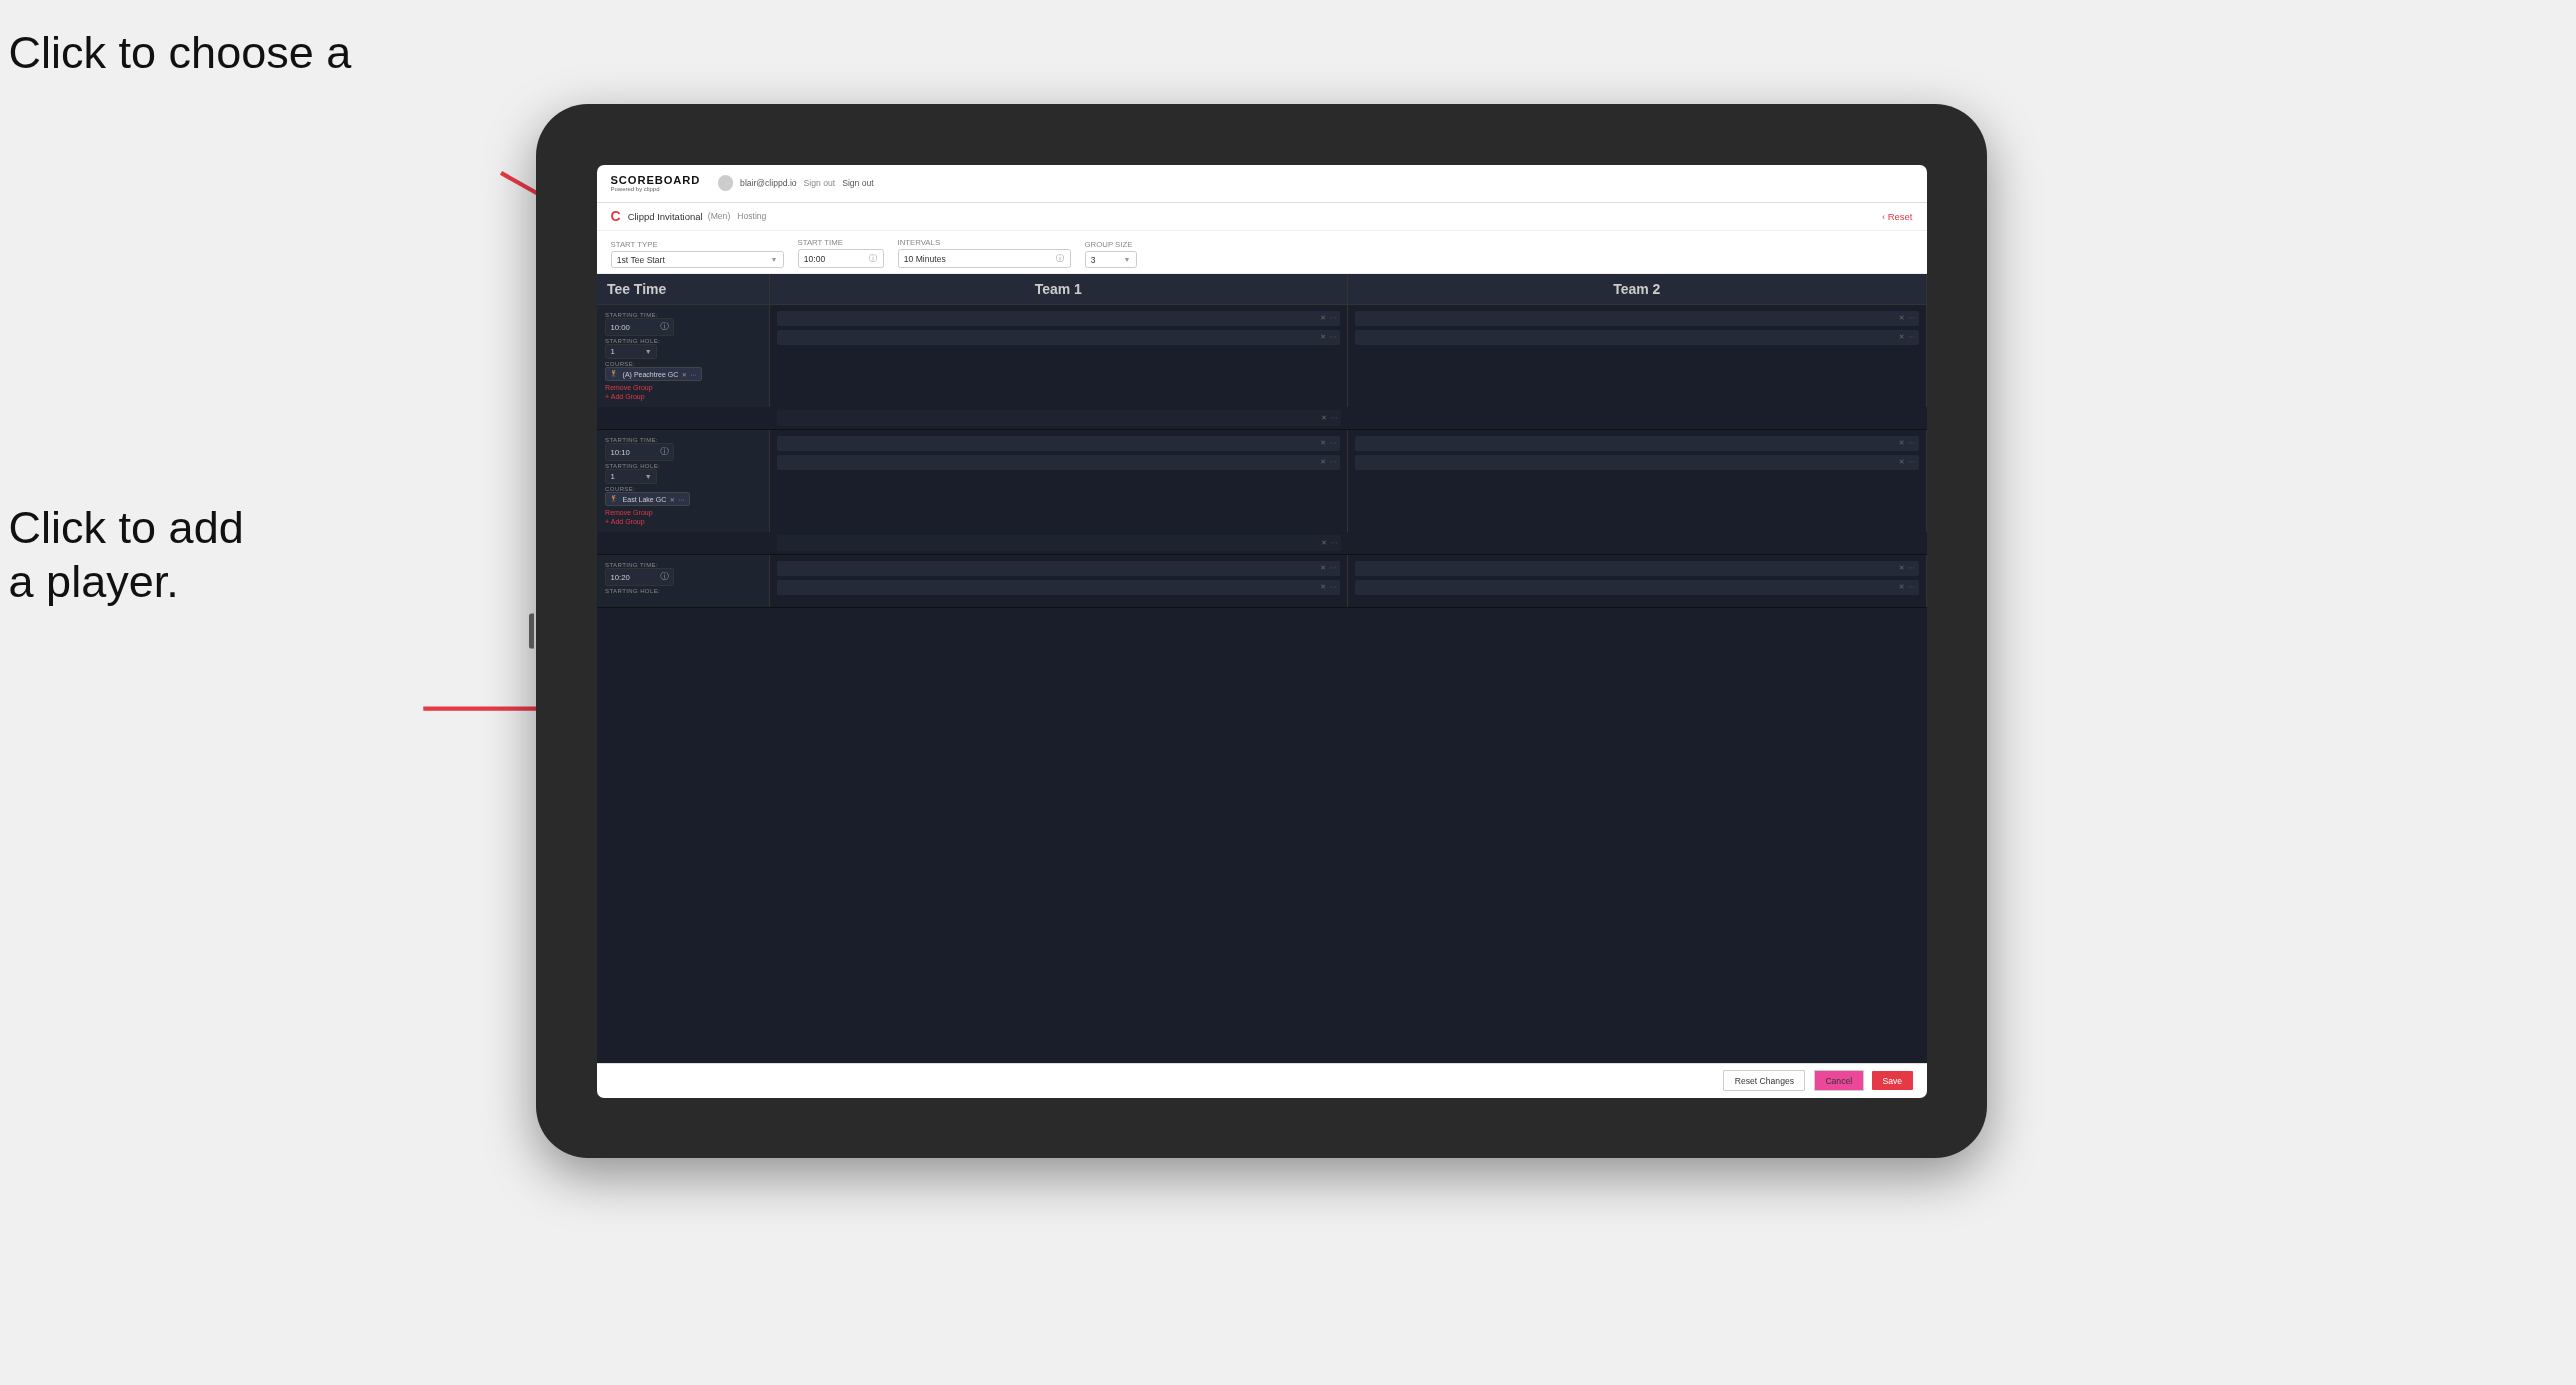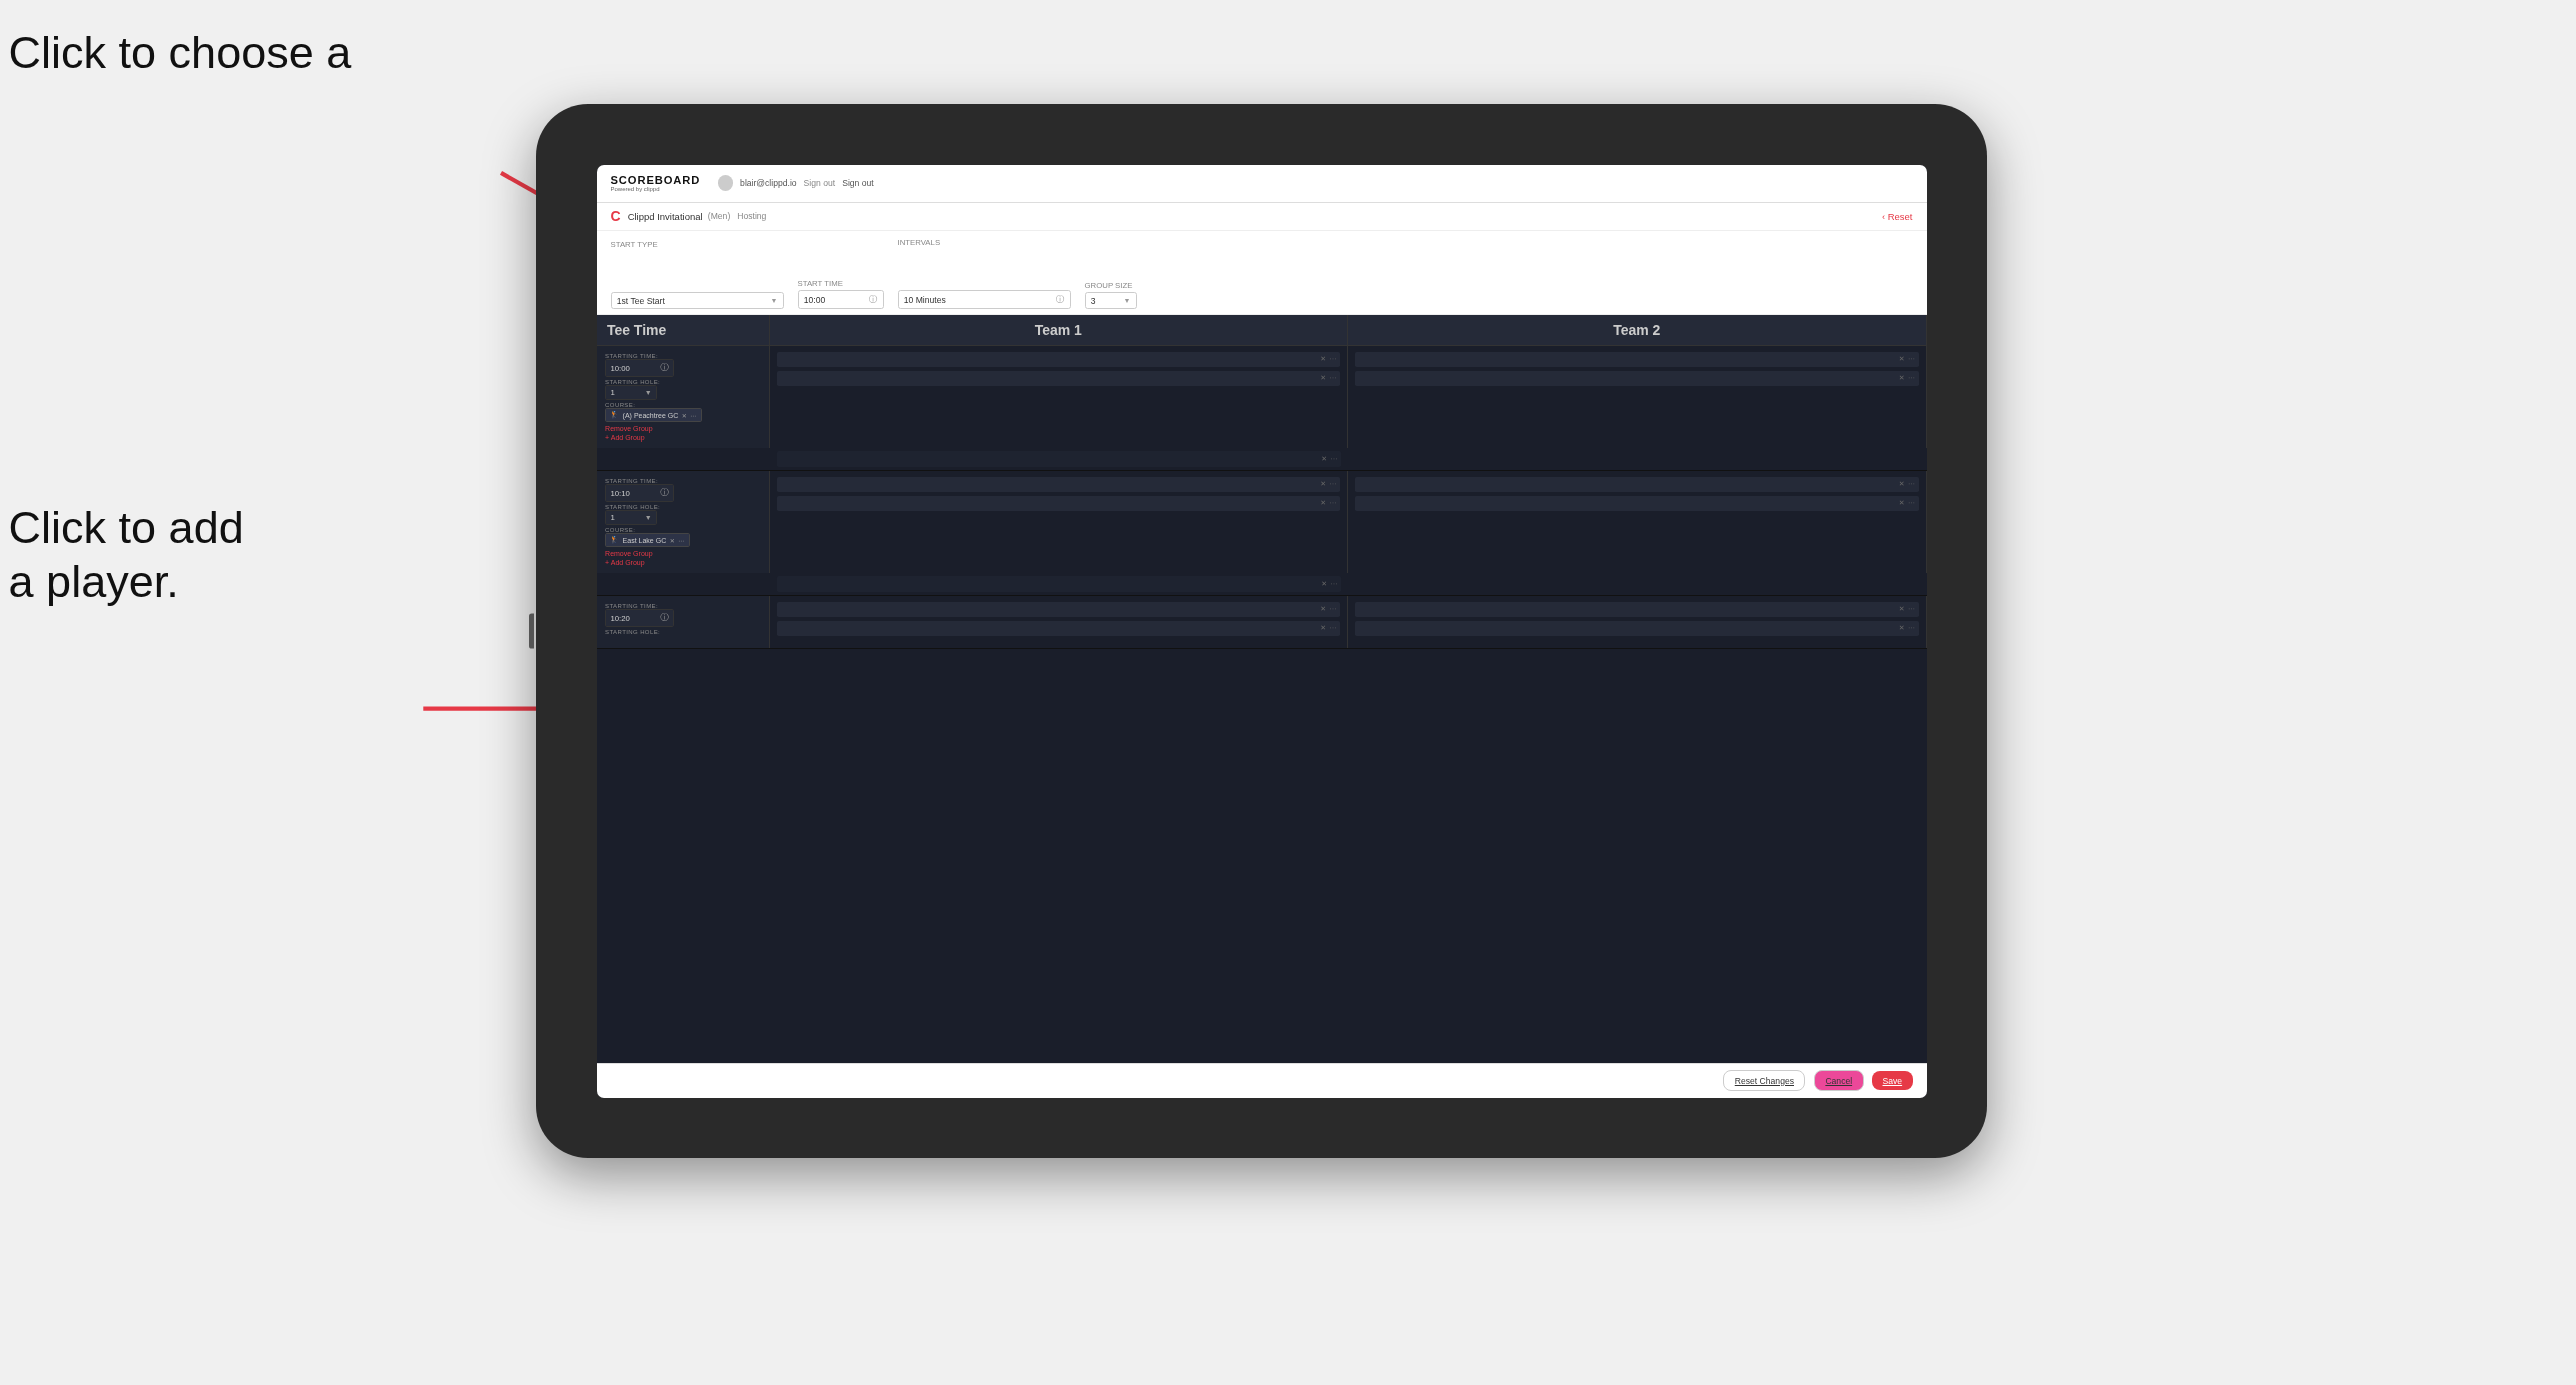--- a/index.html
+++ b/index.html
@@ -172,21 +172,21 @@
       align-items: center;
       border: 0.9px solid #ccc;
       border-radius: 2.6px;
       padding: 2.6px 5.2px;
       font-size: 8.6px;
       color: #333;
       background: #fff;
       min-width: 121px;
       justify-content: space-between;
     }
-    .settings-select-wide { min-width: 173px; margin-top: 41px; }
+    .settings-select-wide { min-width: 173px; }
     .settings-select-sm { min-width: 86px; }
     .settings-select-xs { min-width: 52px; }
     .chevron { font-size: 7px; color: #999; }
     .info-icon { font-size: 8.6px; color: #999; margin-left: 3.5px; }
 
     
     .main-content {
       flex: 1;
       overflow-y: auto;
       background: #1a1e2a;
@@ -308,25 +308,24 @@
       justify-content: flex-end;
       align-items: center;
       padding: 7px 14px;
       gap: 8.6px;
       border-top: 0.9px solid #ddd;
       flex-shrink: 0;
       height: 35px;
     }
     .btn {
       padding: 4.3px 10.4px;
-      border-radius: 8px;
+      border-radius: 1px;
       font-size: 8.6px;
       cursor: pointer;
       border: none;
-      text-decoration: underline;
     }
     .btn-outline {
       background: #ec4899;
       border: 0.9px solid #ccc;
       color: #333;
     }
     .btn-primary {
       background: #e63946;
       color: #fff;
     }

